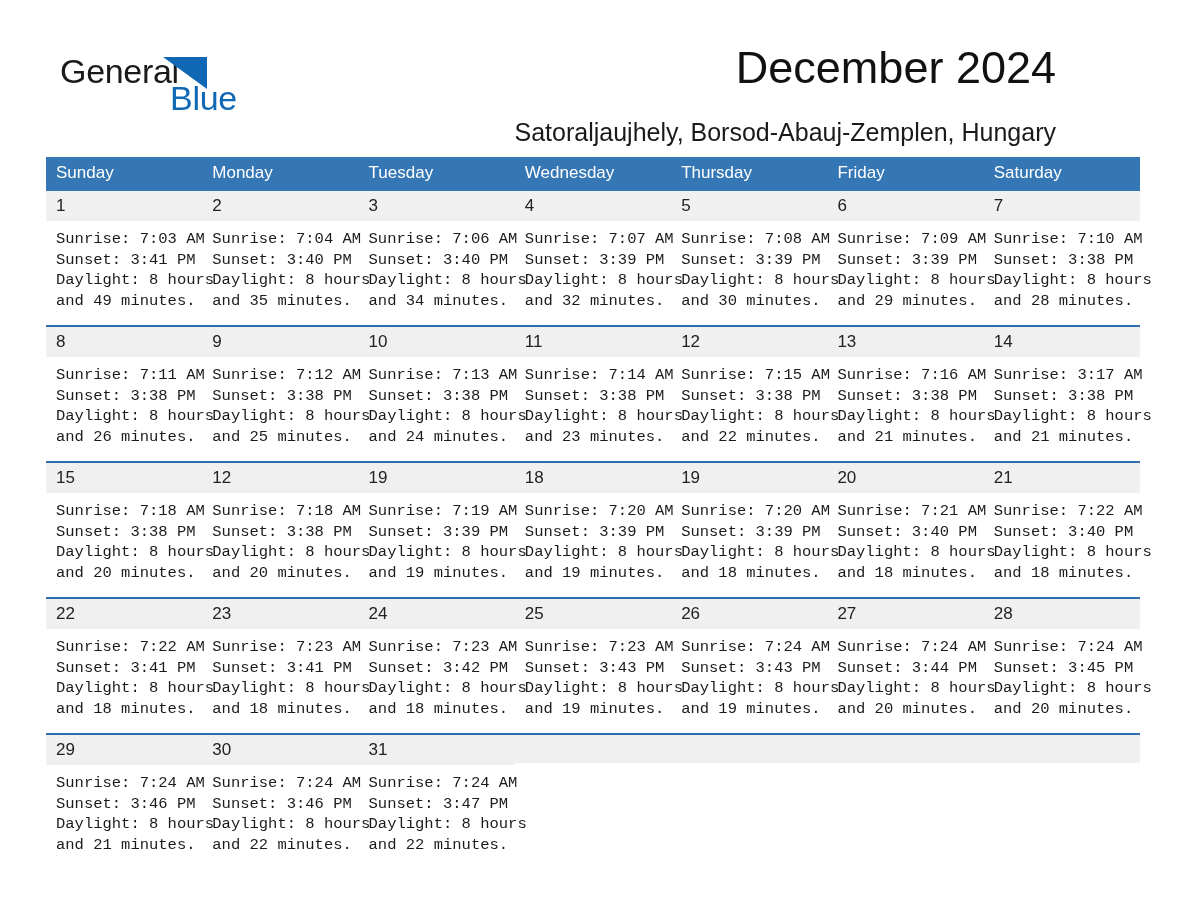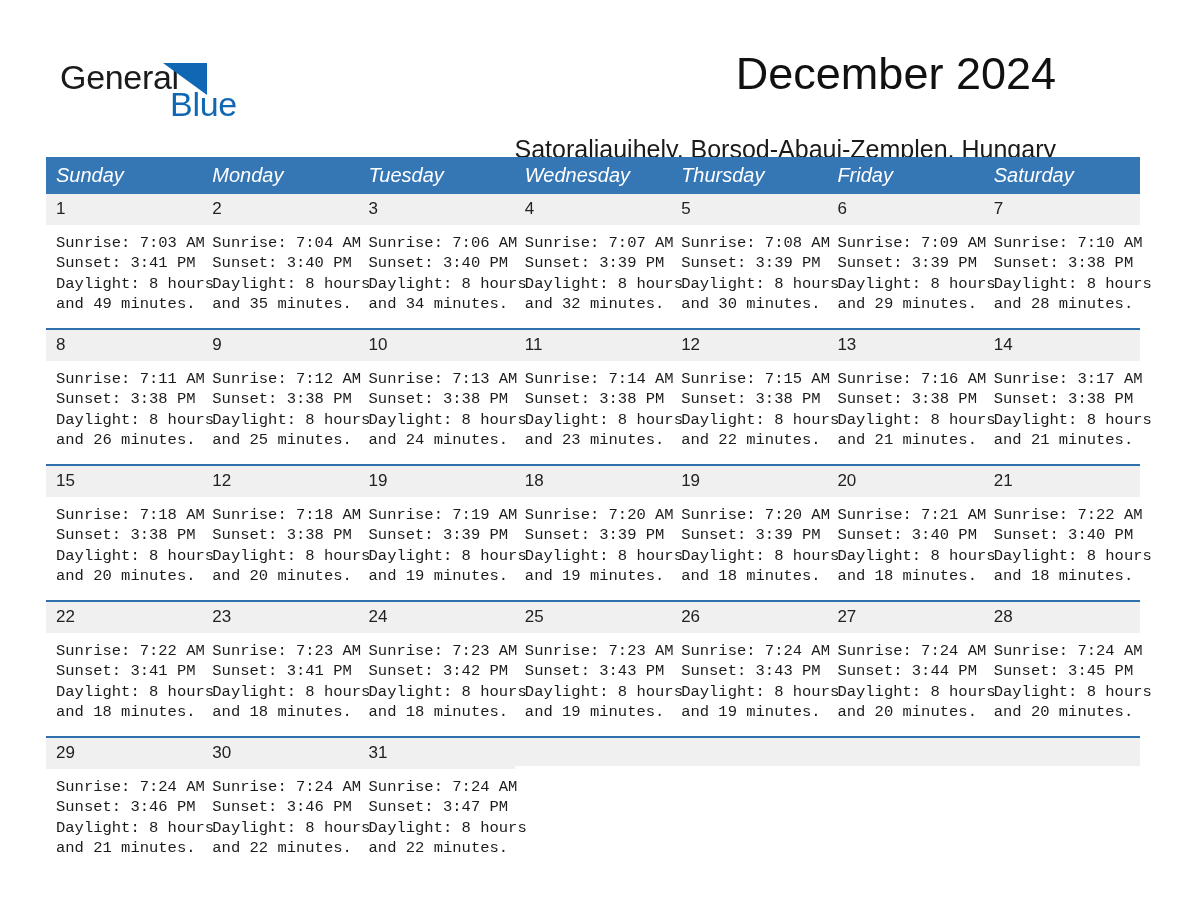--- a/index.html
+++ b/index.html
@@ -12,21 +12,21 @@
     background: #ffffff;
     font-family: "Liberation Sans", sans-serif;
     -webkit-font-smoothing: antialiased;
   }
 
   .page {
     position: relative;
     width: 1110px;
     height: 918px;
     box-sizing: border-box;
-    padding: 12px 46px;
+    padding: 6px 46px;
   }
 
   
   .masthead {
     position: relative;
     height: 110px;
   }
 
   .brand {
     position: absolute;
@@ -78,44 +78,42 @@
     white-space: nowrap;
   }
 
   .location {
     position: absolute;
     right: 8px;
     top: 112px;
     font-size: 25px;
     color: #1a1a1a;
     white-space: nowrap;
-    margin-top: 11px;
   }
 
   
   .calendar {
     position: absolute;
     left: 46px;
     top: 157px;
     width: 1094px;
   }
   .cal-table {
     width: 100%;
     border-collapse: collapse;
     table-layout: fixed;
   }
   .cal-table th {
     background: #3576b5;
     color: #ffffff;
     font-weight: normal;
-    font-size: 20px;
+    font-size: 17px;
     text-align: left;
     padding: 7px 0 8px 10px;
     line-height: 1.1;
-    font-style: italic;
   }
   .cal-table td {
     vertical-align: top;
     padding: 0;
     border-top: 2px solid #2f6fad;
     height: 134px;
   }
   .cal-table tr.week-row:first-of-type td {
     border-top: none;
   }

